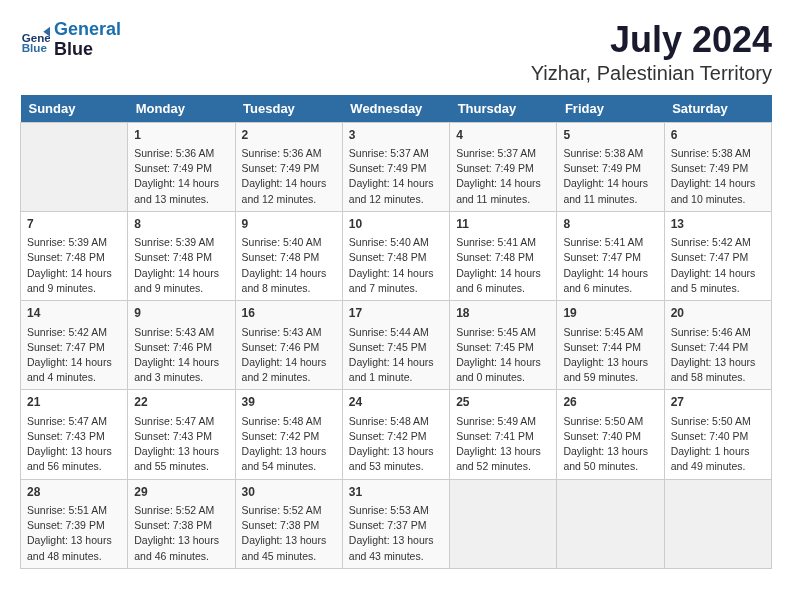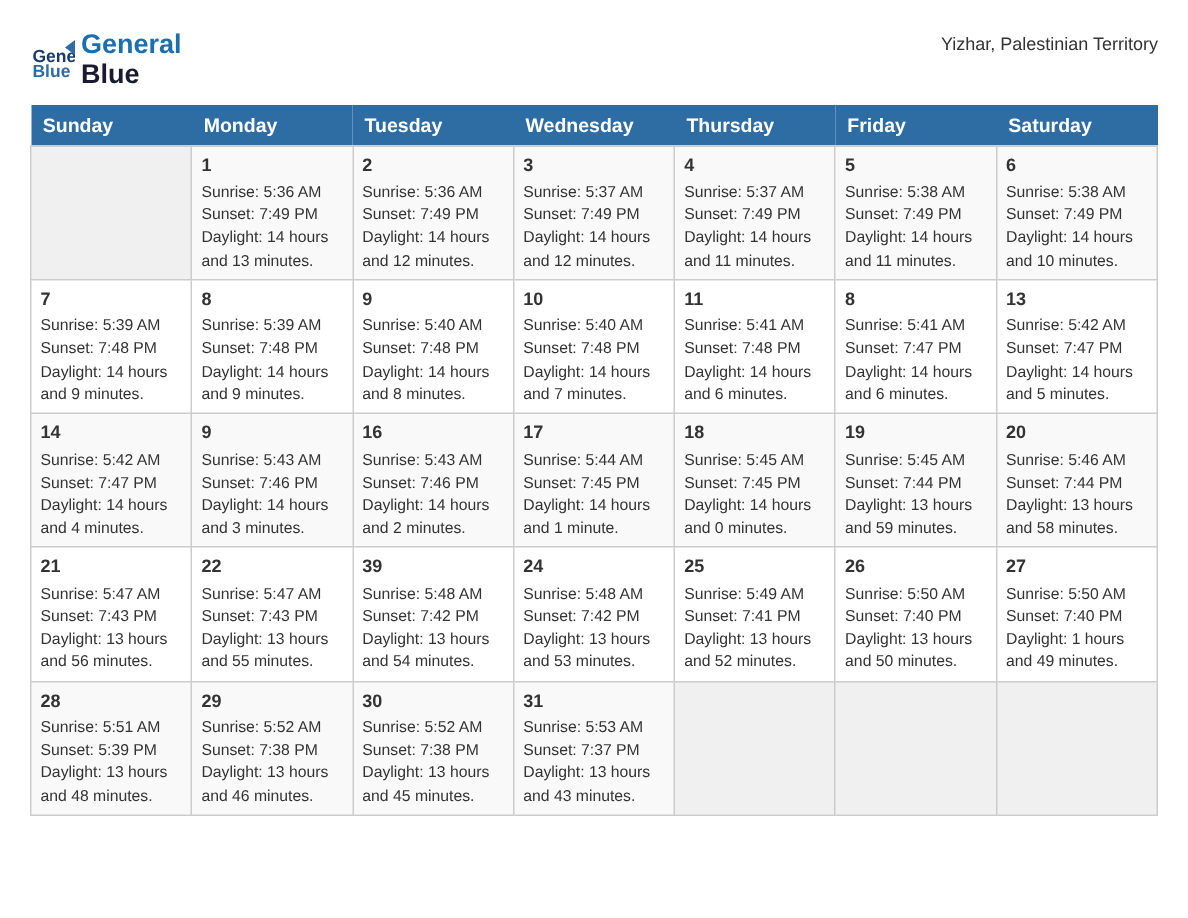--- a/index.html
+++ b/index.html
@@ -33,21 +33,21 @@
       height: 30px;
     }
     .title-block { text-align: right; }
     .month-title {
       font-size: 36px;
       font-weight: bold;
       color: #1a1a2e;
       line-height: 1.1;
     }
     .location-title {
-      font-size: 12px;
+      font-size: 20px;
       color: #333;
       margin-top: 2px;
     }
     table {
       width: 100%;
       border-collapse: collapse;
       font-size: 11px;
       padding-left: 39px;
     }
     thead tr th {
@@ -88,20 +88,21 @@
       <text x="2" y="32" font-size="14" font-weight="bold" fill="#2e6da4">Blue</text>
       <polygon points="28,8 36,2 36,14" fill="#2e6da4"></polygon>
     </svg>
     <div>
       <div class="logo-text">
         <span>General</span><br>Blue
       </div>
     </div>
   </div>
   <div class="title-block">
+    <div class="month-title">July 2024</div>
     <div class="location-title">Yizhar, Palestinian Territory</div>
   </div>
 </div>
 
 <table>
   <thead>
     <tr>
     <th>Sunday</th>
         <th>Monday</th>
         <th>Tuesday</th>
@@ -142,21 +143,21 @@
       <tr>
         <td><span class="day-num">21</span><span>Sunrise: 5:47 AM</span><br><span>Sunset: 7:43 PM</span><br><span>Daylight: 13 hours and 56 minutes.</span></td>
         <td><span class="day-num">22</span><span>Sunrise: 5:47 AM</span><br><span>Sunset: 7:43 PM</span><br><span>Daylight: 13 hours and 55 minutes.</span></td>
         <td><span class="day-num">39</span><span>Sunrise: 5:48 AM</span><br><span>Sunset: 7:42 PM</span><br><span>Daylight: 13 hours and 54 minutes.</span></td>
         <td><span class="day-num">24</span><span>Sunrise: 5:48 AM</span><br><span>Sunset: 7:42 PM</span><br><span>Daylight: 13 hours and 53 minutes.</span></td>
         <td><span class="day-num">25</span><span>Sunrise: 5:49 AM</span><br><span>Sunset: 7:41 PM</span><br><span>Daylight: 13 hours and 52 minutes.</span></td>
         <td><span class="day-num">26</span><span>Sunrise: 5:50 AM</span><br><span>Sunset: 7:40 PM</span><br><span>Daylight: 13 hours and 50 minutes.</span></td>
         <td><span class="day-num">27</span><span>Sunrise: 5:50 AM</span><br><span>Sunset: 7:40 PM</span><br><span>Daylight: 1 hours and 49 minutes.</span></td>
       </tr>
       <tr>
-        <td><span class="day-num">28</span><span>Sunrise: 5:51 AM</span><br><span>Sunset: 5:39 PM</span><br><span>Daylight: 13 hours and 48 minutes.</span></td>
+        <td><span class="day-num">28</span><span>Sunrise: 5:51 AM</span><br><span>Sunset: 7:39 PM</span><br><span>Daylight: 13 hours and 48 minutes.</span></td>
         <td><span class="day-num">29</span><span>Sunrise: 5:52 AM</span><br><span>Sunset: 7:38 PM</span><br><span>Daylight: 13 hours and 46 minutes.</span></td>
         <td><span class="day-num">30</span><span>Sunrise: 5:52 AM</span><br><span>Sunset: 7:38 PM</span><br><span>Daylight: 13 hours and 45 minutes.</span></td>
         <td><span class="day-num">31</span><span>Sunrise: 5:53 AM</span><br><span>Sunset: 7:37 PM</span><br><span>Daylight: 13 hours and 43 minutes.</span></td>
         <td class="empty"></td>
         <td class="empty"></td>
         <td class="empty"></td>
       </tr>
     </tbody>
 </table>
 

